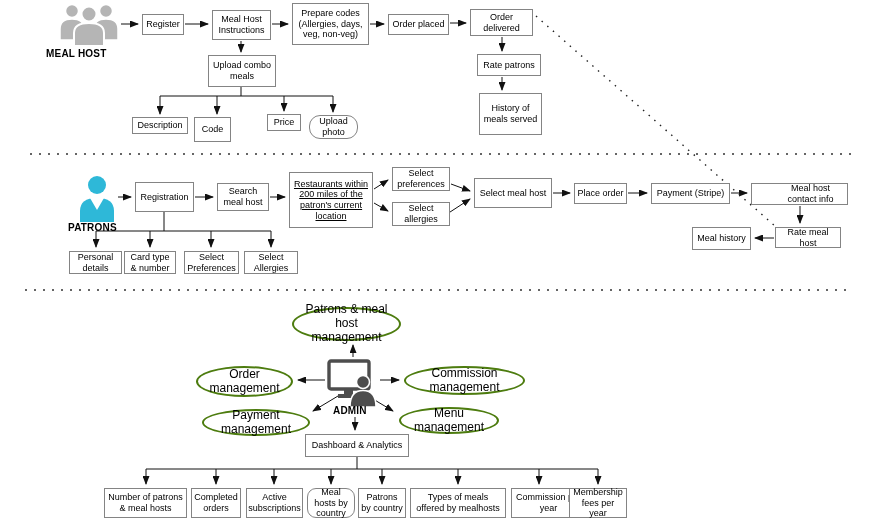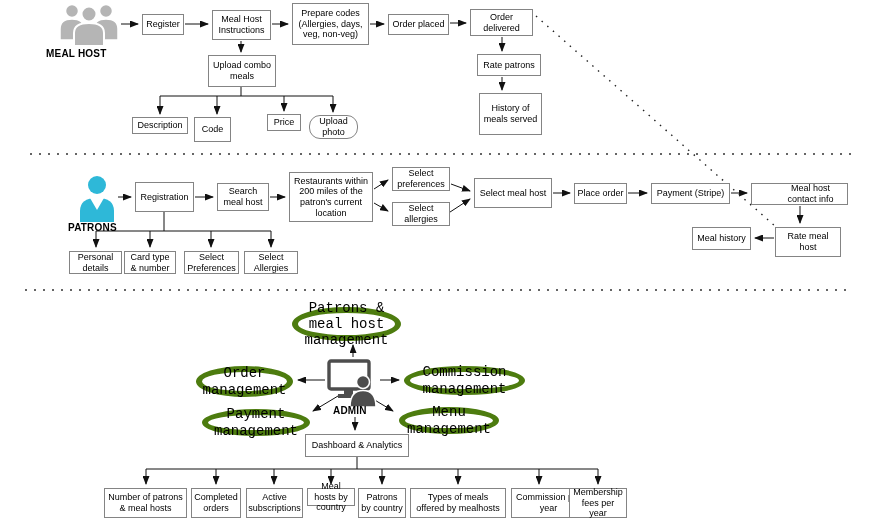--- a/index.html
+++ b/index.html
@@ -8,23 +8,23 @@
     font-family:"Liberation Sans", sans-serif; color:#000; overflow:hidden;
   }
   .wires { position:absolute; left:0; top:0; pointer-events:none; }
   .box {
     position:absolute; box-sizing:border-box; background:#fff;
     border:1px solid #848484; display:flex; align-items:center; justify-content:center;
     text-align:center; font-size:9px; line-height:1.18; padding:1px 2px; color:#000;
   }
   .ellipse {
     position:absolute; box-sizing:border-box; background:#fff;
-    border:6px solid #4d7c0f; border-radius:50%;
+    border:2px solid #4d7c0f; border-radius:50%;
     display:flex; align-items:center; justify-content:center;
-    text-align:center; font-size:14px; line-height:1.15; padding:2px 6px; color:#000;font-family:Liberation Mono, monospace;
+    text-align:center; font-size:12px; line-height:1.15; padding:2px 6px; color:#000;
   }
   .actor-label {
     position:absolute; font-weight:bold; font-size:10px; letter-spacing:0.2px;
     text-align:left; color:#000;
   }
   .icon { position:absolute; }
 </style>
 </head>
 <body>
 
@@ -126,29 +126,29 @@
         <circle cx="19" cy="10" r="9"></circle>
         <path d="M2,47 L2,36 Q2,23 19,23 Q36,23 36,36 L36,47 Z"></path>
       </g>
       <path d="M12,23 L19,35 L26,23 Z" fill="#ffffff"></path>
     </svg>
   </div>
   <div class="actor-label" style="left:68px; top:222px; width:58px;">PATRONS</div>
 
   <div class="box" style="left:135px; top:182px; width:59px; height:30px;">Registration</div>
   <div class="box" style="left:217px; top:183px; width:52px; height:28px;">Search meal host</div>
-  <div class="box" style="left:289px; top:172px; width:84px; height:50px;">Restaurants within 200 miles of the patron's current location</div>
+  <div class="box" style="left:289px; top:172px; width:84px; height:56px;text-decoration:underline;">Restaurants within 200 miles of the patron's current location</div>
   <div class="box" style="left:392px; top:167px; width:58px; height:24px;">Select preferences</div>
   <div class="box" style="left:392px; top:202px; width:58px; height:24px;">Select allergies</div>
   <div class="box" style="left:474px; top:178px; width:78px; height:30px;">Select meal host</div>
   <div class="box" style="left:574px; top:183px; width:53px; height:21px;">Place order</div>
   <div class="box" style="left:651px; top:183px; width:79px; height:21px;">Payment (Stripe)</div>
   <div class="box" style="left:751px; top:183px; width:97px; height:22px;padding-left:24px;">Meal host contact info</div>
   <div class="box" style="left:692px; top:227px; width:59px; height:23px;">Meal history</div>
-  <div class="box" style="left:775px; top:227px; width:66px; height:30px;">Rate meal host</div>
+  <div class="box" style="left:775px; top:227px; width:66px; height:21px;">Rate meal host</div>
   <div class="box" style="left:69px; top:251px; width:53px; height:23px;">Personal details</div>
   <div class="box" style="left:124px; top:251px; width:52px; height:23px;">Card type &amp; number</div>
   <div class="box" style="left:184px; top:251px; width:55px; height:23px;">Select Preferences</div>
   <div class="box" style="left:244px; top:251px; width:54px; height:23px;">Select Allergies</div>
 
   <div class="ellipse" style="left:292px; top:307px; width:109px; height:34px;">Patrons &amp; meal host management</div>
   <div class="ellipse" style="left:196px; top:366px; width:97px; height:31px;">Order management</div>
   <div class="ellipse" style="left:404px; top:366px; width:121px; height:29px;">Commission management</div>
   <div class="ellipse" style="left:202px; top:409px; width:108px; height:27px;">Payment management</div>
   <div class="ellipse" style="left:399px; top:407px; width:100px; height:27px;">Menu management</div>
@@ -164,19 +164,19 @@
       </g>
     </svg>
   </div>
   <div class="actor-label" style="left:333px; top:405px; width:40px;">ADMIN</div>
 
   <div class="box" style="left:305px; top:434px; width:104px; height:23px;">Dashboard &amp; Analytics</div>
 
   <div class="box" style="left:104px; top:488px; width:83px; height:30px;">Number of patrons &amp; meal hosts</div>
   <div class="box" style="left:191px; top:488px; width:50px; height:30px;">Completed orders</div>
   <div class="box" style="left:246px; top:488px; width:57px; height:30px;">Active subscriptions</div>
-  <div class="box" style="left:307px; top:488px; width:48px; height:18px;">Meal hosts by country</div>
+  <div class="box" style="left:307px; top:488px; width:48px; height:30px;border-radius:9px;">Meal hosts by country</div>
   <div class="box" style="left:358px; top:488px; width:48px; height:30px;">Patrons by country</div>
   <div class="box" style="left:410px; top:488px; width:96px; height:30px;">Types of meals offered by mealhosts</div>
   <div class="box" style="left:511px; top:488px; width:75px; height:30px;">Commission per year</div>
   <div class="box" style="left:569px; top:488px; width:58px; height:30px;">Membership fees per year</div>
 
 </div>
 
 </body></html>

